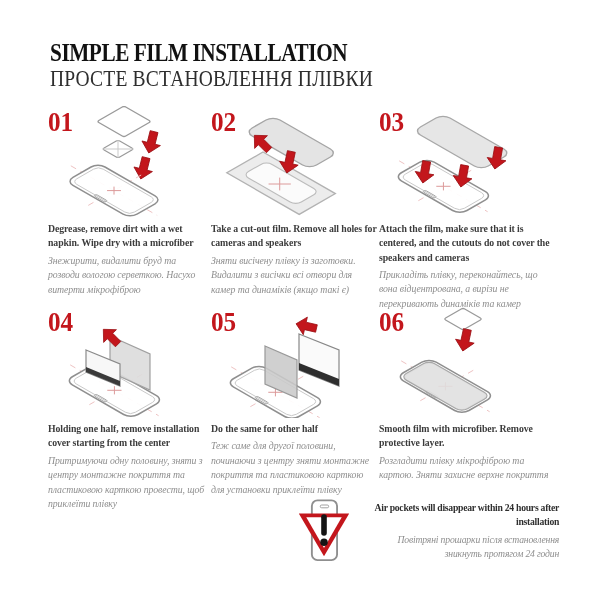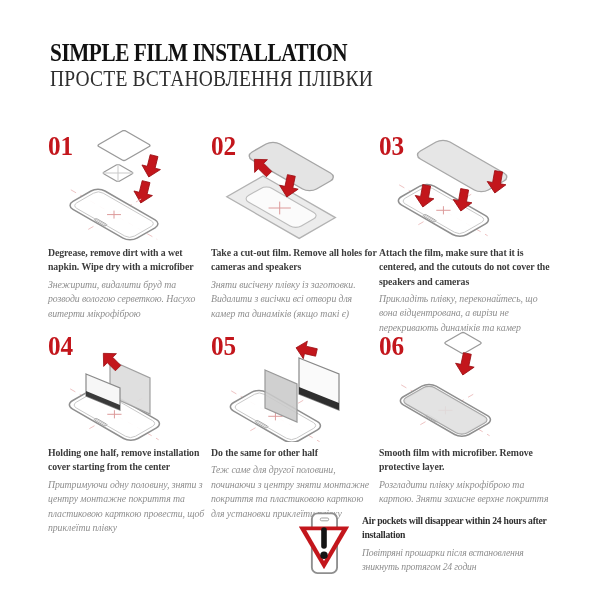--- a/index.html
+++ b/index.html
@@ -7,30 +7,30 @@
          font-family:Liberation Serif, serif;color:#222;}
   
   .hdr{position:absolute;left:50px;top:40px;}
   .title{font-size:25px;font-weight:800;color:#111;letter-spacing:-0.5px;line-height:1.0;
          transform:scaleX(0.85);transform-origin:0 0;white-space:nowrap;}
   .subtitle{font-size:23px;font-weight:400;color:#2e2e2e;letter-spacing:0.2px;line-height:1.08;
          transform:scaleX(0.85);transform-origin:0 0;white-space:nowrap;margin-top:2px;}
   
   .steps{position:absolute;left:48px;top:106px;display:grid;
          grid-template-columns:163px 168px 181px;grid-auto-rows:200px;}
-  .step{position:relative;margin-top:24px;}
+  .step{position:relative;}
   .step-number{position:absolute;left:0;top:2px;font-size:28px;font-weight:800;color:#c3161c;
          transform:scaleX(0.9);transform-origin:0 0;line-height:1;}
   .step-art{display:block;margin:0;}
   .step-text{transform:scaleX(0.89);transform-origin:0 0;}
   .t-en{font-size:11px;font-weight:700;color:#3c3c3c;line-height:1.3;margin:3px 0 3px;letter-spacing:-0.1px;}
   .t-uk{font-size:11px;font-style:italic;color:#8e8e8e;line-height:1.32;letter-spacing:-0.1px;}
   .w163 .step-text{width:182px;} .w168 .step-text{width:186px;} .w181 .step-text{width:200px;}
   
-  .warning{position:absolute;left:296px;top:511px;display:flex;align-items:flex-start;}
+  .warning{position:absolute;left:296px;top:498px;display:flex;align-items:flex-start;text-align:right;}
   .warn-text{margin-left:10px;width:224px;transform:scaleX(0.88);transform-origin:0 0;}
   .warn-en{font-size:11px;font-weight:700;color:#2f2f2f;line-height:1.3;letter-spacing:-0.3px;margin-top:2px;}
   .warn-uk{font-size:11px;font-style:italic;color:#8e8e8e;line-height:1.32;margin-top:3px;letter-spacing:-0.2px;}
   .hidden-defs{position:absolute;width:0;height:0;overflow:hidden;}
 </style>
 </head>
 <body>
 
 <svg class="hidden-defs" xmlns="http://www.w3.org/2000/svg" aria-hidden="true">
   <defs>

